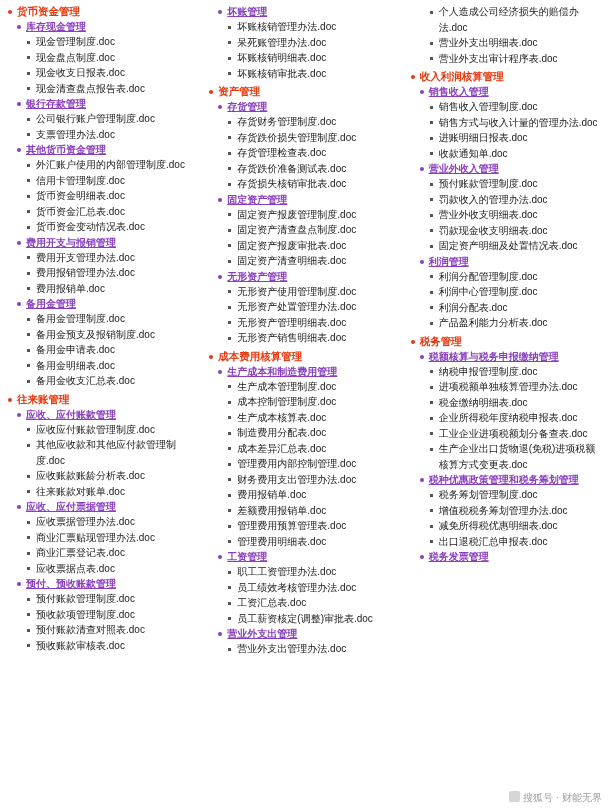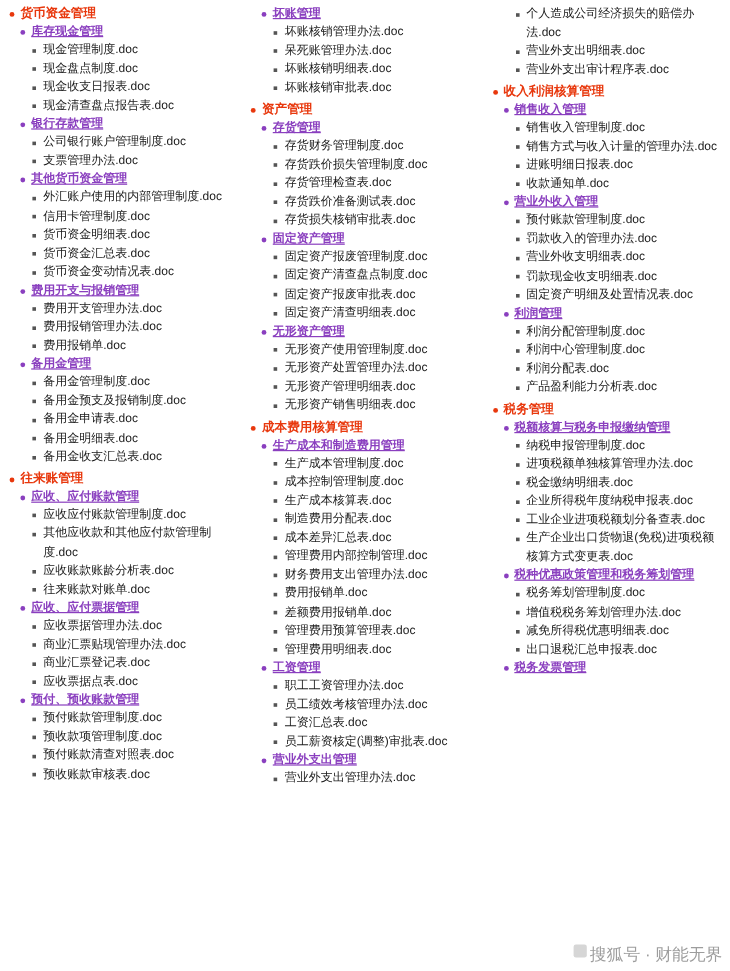--- a/index.html
+++ b/index.html
@@ -80,21 +80,21 @@
   }
 
   
   .watermark{
     position:absolute;
     right:6px;
     bottom:4px;
     display:flex;
     align-items:flex-start;
     gap:3px;
-    font-size:14px;
+    font-size:10px;
     color:#8c8c8c;
     opacity:.85;
   }
   .wm-logo{
     width:11px;height:11px;
     border-radius:2px;
     background:#cfcfcf;
     display:inline-block;
   }
   .wrapbox{position:relative;width:608px;height:809px;overflow:hidden;}

